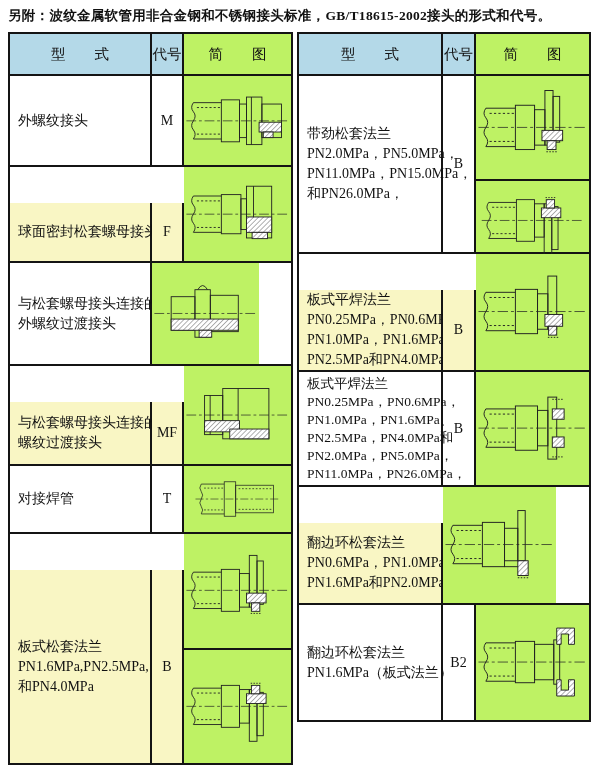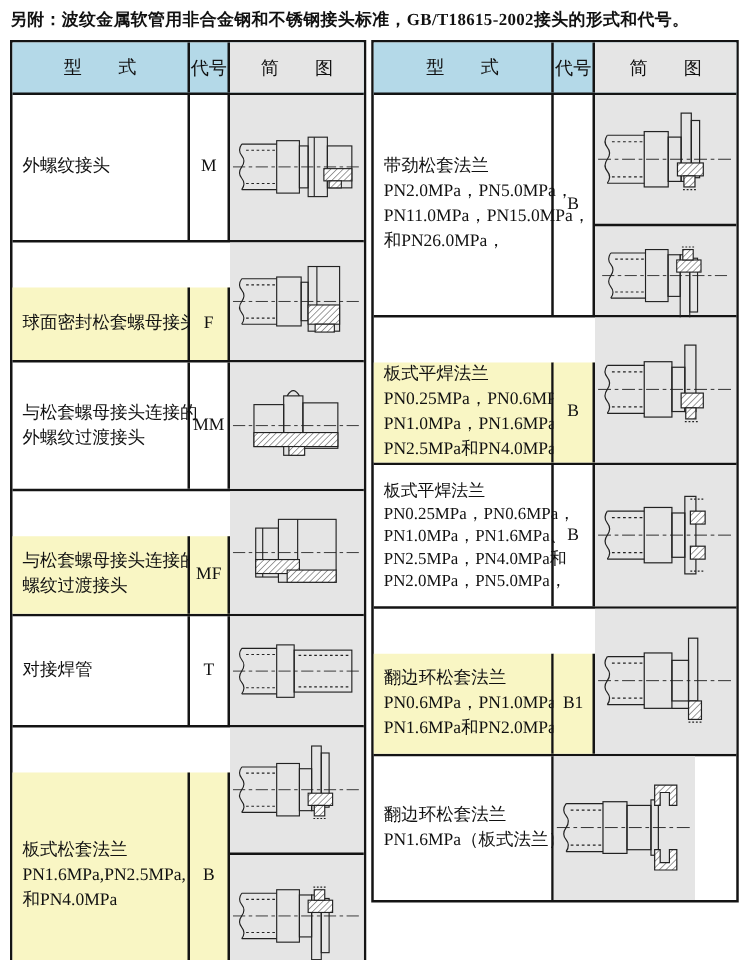--- a/index.html
+++ b/index.html
@@ -11,21 +11,21 @@
   .tbl-left{width:285px;}
   .tbl-right{width:294px;}
   .row{display:flex;border-bottom:2px solid #141414;box-sizing:border-box;}
   .row:last-child{border-bottom:none;}
   .cell{box-sizing:border-box;border-right:2px solid #141414;}
   .cell:last-child{border-right:none;}
   .c-type{display:flex;flex-direction:column;justify-content:center;align-items:flex-start;
           padding:3px 3px 3px 8px;font-size:14px;line-height:20px;}
   .tight .c-type{line-height:18px;font-size:13.5px;}
   .c-code{display:flex;align-items:center;justify-content:center;font-size:14px;text-align:center;}
-  .c-diag{display:flex;flex-direction:column;background:#e5e5e5;padding:0;}
+  .c-diag{display:flex;flex-direction:column;background:#bef264;padding:0;}
   .tbl-left .c-type{width:142px;}
   .tbl-left .c-code{width:32px;}
   .tbl-left .c-diag{width:107px;}
   .tbl-right .c-type{width:144px;}
   .tbl-right .c-code{width:33px;}
   .tbl-right .c-diag{width:113px;}
   .hdr{background:#b4d9e8;}
   .hdr .cell{display:flex;align-items:center;justify-content:center;font-size:14.5px;padding:0;}
   .hl{background:#f9f6c4;margin-top:36px;}
   .sub{flex:1;display:flex;align-items:center;justify-content:center;border-bottom:2px solid #141414;box-sizing:border-box;}
@@ -182,21 +182,21 @@
 
   <div class="tables">
 
     <div class="tbl tbl-left">
       <div class="row hdr" style="height:42px">
         <div class="cell c-type">型　　式</div>
         <div class="cell c-code">代号</div>
         <div class="cell c-diag dcell">简　　图</div>
       </div>
 
-      <div class="row" style="height:118px">
+      <div class="row" style="height:91px">
         <div class="cell c-type">
           <div class="type-line">外螺纹接头</div>
         </div>
         <div class="cell c-code">M</div>
         <div class="cell c-diag dcell">
           <svg class="diag" viewBox="0 0 150 108" preserveAspectRatio="xMidYMid meet">
               <use href="#d-m"></use>
             </svg>
         </div>
       </div>
@@ -211,54 +211,53 @@
               <use href="#d-f"></use>
             </svg>
         </div>
       </div>
 
       <div class="row" style="height:103px">
         <div class="cell c-type">
           <div class="type-line">与松套螺母接头连接的</div>
           <div class="type-line">外螺纹过渡接头</div>
         </div>
-        <div class="cell c-code">MM</div>
         <div class="cell c-diag dcell">
           <svg class="diag" viewBox="0 0 150 108" preserveAspectRatio="xMidYMid meet">
               <use href="#d-mm"></use>
             </svg>
         </div>
       </div>
 
       <div class="row" style="height:100px">
         <div class="cell c-type hl">
           <div class="type-line">与松套螺母接头连接的内</div>
           <div class="type-line">螺纹过渡接头</div>
         </div>
         <div class="cell c-code hl">MF</div>
         <div class="cell c-diag dcell">
           <svg class="diag" viewBox="0 0 150 108" preserveAspectRatio="xMidYMid meet">
               <use href="#d-mf"></use>
             </svg>
         </div>
       </div>
 
-      <div class="row" style="height:89px">
+      <div class="row" style="height:68px">
         <div class="cell c-type">
           <div class="type-line">对接焊管</div>
         </div>
         <div class="cell c-code">T</div>
         <div class="cell c-diag dcell">
           <svg class="diag" viewBox="0 0 150 108" preserveAspectRatio="xMidYMid meet">
               <use href="#d-t"></use>
             </svg>
         </div>
       </div>
 
-      <div class="row" style="height:201px">
+      <div class="row" style="height:229px">
         <div class="cell c-type hl">
           <div class="type-line">板式松套法兰</div>
           <div class="type-line">PN1.6MPa,PN2.5MPa,</div>
           <div class="type-line">和PN4.0MPa</div>
         </div>
         <div class="cell c-code hl">B</div>
         <div class="cell c-diag">
           <div class="sub">
             <svg class="diag" viewBox="0 0 150 108" preserveAspectRatio="xMidYMid meet">
                 <use href="#d-fl-up"></use>
@@ -317,48 +316,49 @@
         </div>
       </div>
 
       <div class="row tight" style="height:115px">
         <div class="cell c-type">
           <div class="type-line">板式平焊法兰</div>
           <div class="type-line">PN0.25MPa，PN0.6MPa，</div>
           <div class="type-line">PN1.0MPa，PN1.6MPa、</div>
           <div class="type-line">PN2.5MPa，PN4.0MPa和</div>
           <div class="type-line">PN2.0MPa，PN5.0MPa，</div>
+          <div class="type-line">PN11.0MPa，PN26.0MPa，</div>
         </div>
         <div class="cell c-code">B</div>
         <div class="cell c-diag dcell">
           <svg class="diag" viewBox="0 0 150 108" preserveAspectRatio="xMidYMid meet">
               <use href="#d-wf2"></use>
             </svg>
         </div>
       </div>
 
       <div class="row" style="height:118px">
         <div class="cell c-type hl">
           <div class="type-line">翻边环松套法兰</div>
           <div class="type-line">PN0.6MPa，PN1.0MPa，</div>
           <div class="type-line">PN1.6MPa和PN2.0MPa，</div>
         </div>
-        <div class="cell c-code hl">B1</div>
         <div class="cell c-diag dcell">
           <svg class="diag" viewBox="0 0 150 108" preserveAspectRatio="xMidYMid meet">
               <use href="#d-b1"></use>
             </svg>
         </div>
       </div>
 
       <div class="row" style="height:115px">
         <div class="cell c-type">
           <div class="type-line">翻边环松套法兰</div>
           <div class="type-line">PN1.6MPa（板式法兰）</div>
         </div>
+        <div class="cell c-code">B2</div>
         <div class="cell c-diag dcell">
           <svg class="diag" viewBox="0 0 150 108" preserveAspectRatio="xMidYMid meet">
               <use href="#d-b2"></use>
             </svg>
         </div>
       </div>
     </div>
 
   </div>
 </div>

